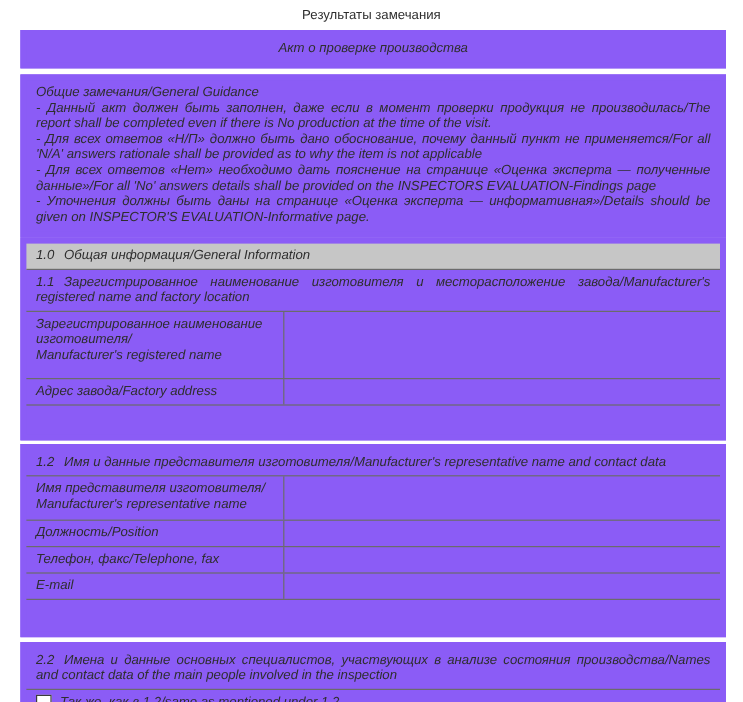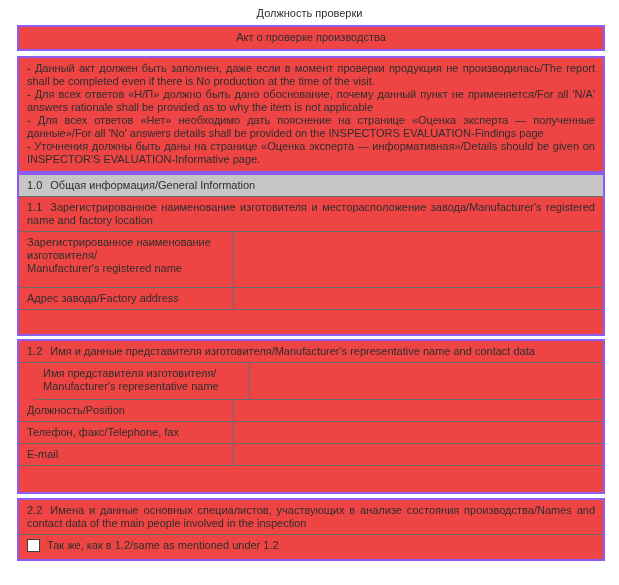--- a/index.html
+++ b/index.html
@@ -4,64 +4,65 @@
 <style>
   html,body { margin:0; padding:0; background:#ffffff; }
   .page {
     width:619px; height:585px; overflow:hidden; background:#ffffff;
     font-family:"Liberation Sans", sans-serif;
     font-size:11px; line-height:13px; color:#2e2e2e;
     position:relative;
   }
   .caption { text-align:center; padding-top:7px; height:15px; }
   .content { margin-left:17px; margin-right:14px; }
-  .box { border:2px solid #8b5cf6; background:#ef4444; }
+  .box { border:5px solid #8b5cf6; background:#8b5cf6;font-style:italic; }
   .title-box { margin-top:3px; text-align:center; padding:4px 6px 5px; }
   .guidance-box { margin-top:5px; padding:4px 8px 5px; }
   .guidance-box p { margin:0; text-align:justify; }
   .block-1 { margin-top:0; }
   .block-2 { margin-top:3px; }
   .block-3 { margin-top:4px; }
   .hdr-gray { background:#c6c6c6; padding:4px 8px; border-bottom:1px solid #6b6b6b; }
   .sec-label { padding:4px 8px; text-align:justify; border-bottom:1px solid #6b6b6b; }
   .sec-num { display:inline-block; }
   .sec-text { margin-left:8px; }
   .frow { display:flex; border-bottom:1px solid #6b6b6b; box-sizing:border-box; }
   .frow:last-child { border-bottom:none; }
   .fcell-label {
     flex:0 0 215px; width:215px; box-sizing:border-box;
     padding:4px 8px; border-right:1px solid #6b6b6b;
     white-space:pre-line;
   }
   .fcell-value { flex:1 1 auto; }
   .row-3l { min-height:56px; }
-  .row-2l { min-height:37px;margin-left:16px; }
+  .row-2l { min-height:37px; }
   .row-1l { min-height:22px; }
   .row-empty-a { min-height:24px; }
   .row-empty-b { min-height:26px; }
   .chk-row { display:flex; align-items:flex-start; padding:4px 8px; min-height:16px; }
   .checkbox {
     width:11px; height:11px; flex:0 0 11px;
     border:1px solid #3c3c3c; background:#fff; margin-right:7px;
   }
 </style>
 </head>
 <body>
 
 <div class="page">
 
-  <div class="caption">Должность проверки</div>
+  <div class="caption">Результаты замечания</div>
 
   <div class="content">
 
     <div class="box title-box">
       <div>Акт о проверке производства</div>
     </div>
 
     <div class="box guidance-box">
+      <p>Общие замечания/General Guidance</p>
       <p>- Данный акт должен быть заполнен, даже если в момент проверки продукция не производилась/The report shall be completed even if there is No production at the time of the visit.</p>
       <p>- Для всех ответов «Н/П» должно быть дано обоснование, почему данный пункт не применяется/For all 'N/A' answers rationale shall be provided as to why the item is not applicable</p>
       <p>- Для всех ответов «Нет» необходимо дать пояснение на странице «Оценка эксперта — полученные данные»/For all 'No' answers details shall be provided on the INSPECTORS EVALUATION-Findings page</p>
       <p>- Уточнения должны быть даны на странице «Оценка эксперта — информативная»/Details should be given on INSPECTOR'S EVALUATION-Informative page.</p>
     </div>
 
     <div class="box block-1">
       <div class="hdr-gray">
         <span class="sec-num">1.0</span><span class="sec-text">Общая информация/General Information</span>
       </div>

